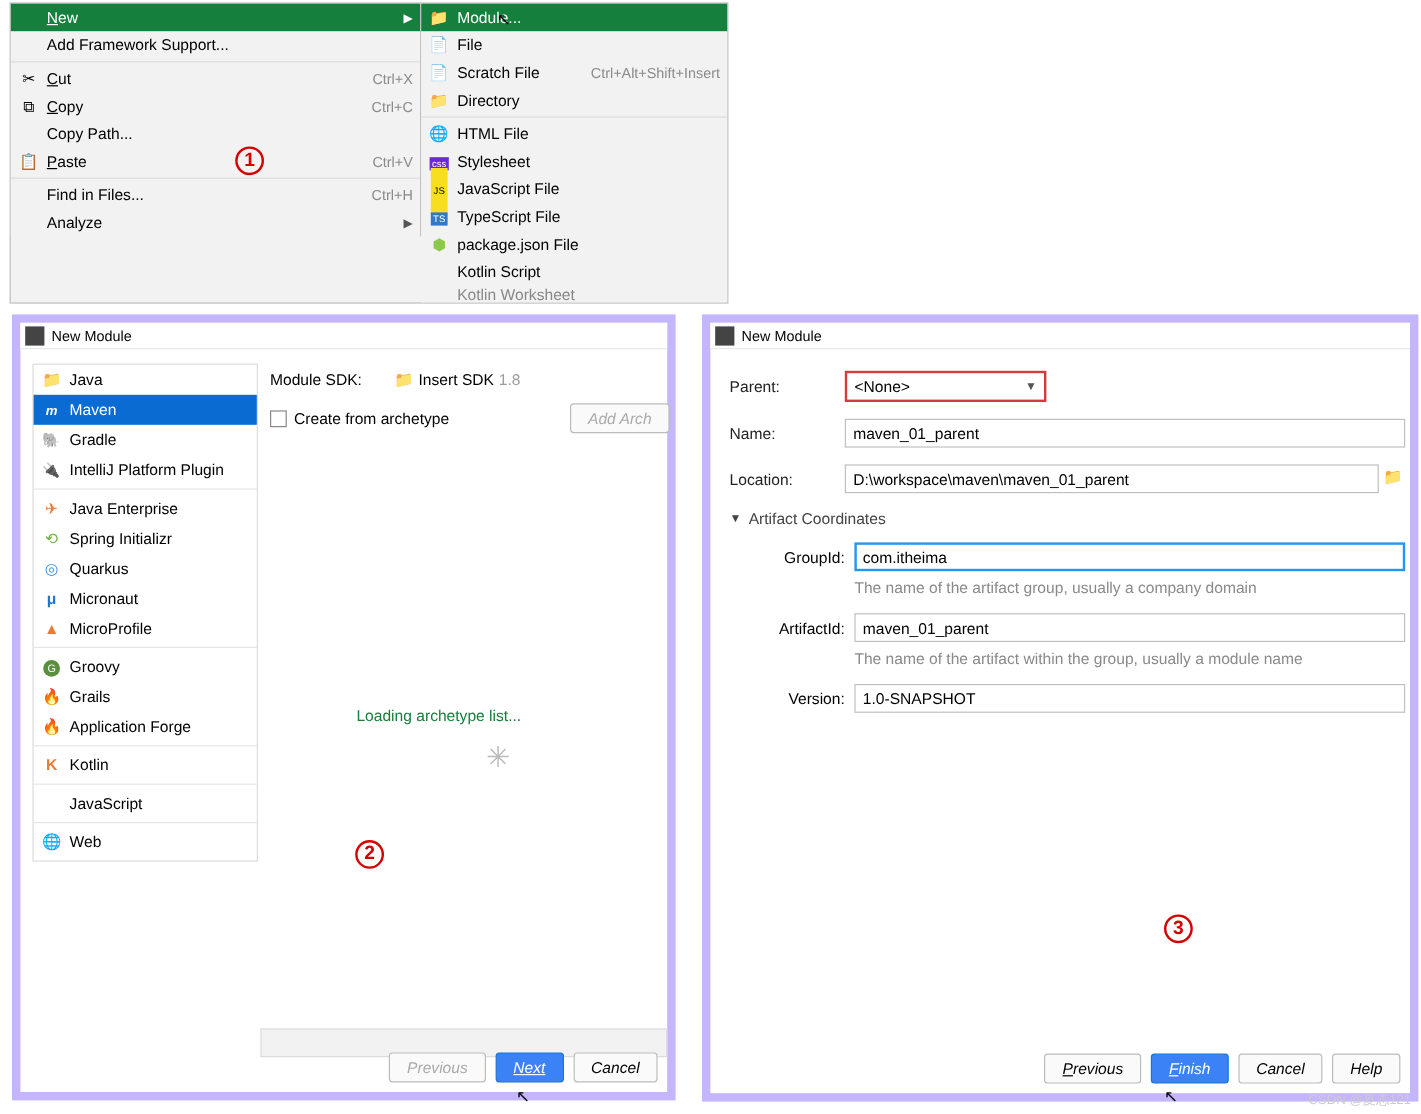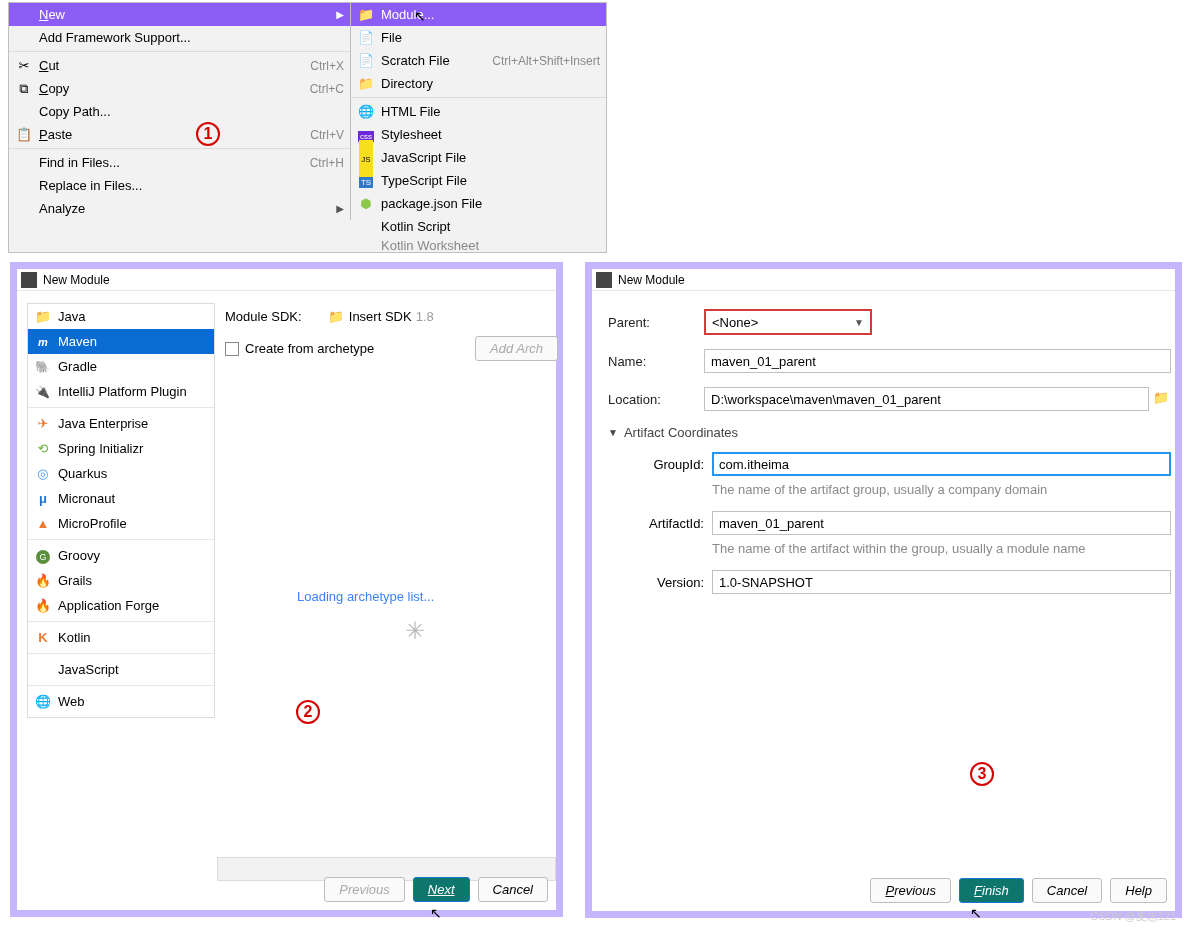--- a/index.html
+++ b/index.html
@@ -3,21 +3,21 @@
 <meta charset="utf-8">
 <style>
   * { box-sizing: border-box; margin: 0; padding: 0; font-family: "Segoe UI", Arial, sans-serif; }
   body { background: #fff; width: 1184px; height: 928px; position: relative; overflow: hidden; }
   
   
   .context-menu { position: absolute; top: 2px; left: 8px; background: #f2f2f2; border: 1px solid #c0c0c0; font-size: 13px; width: 599px; }
   .menu-col1 { width: 342px; float: left; border-right: 1px solid #c0c0c0; background: #f2f2f2; }
   .menu-col2 { width: 255px; float: left; background: #f2f2f2; }
   .menu-item { display: flex; align-items: center; height: 23px; padding: 0 6px; cursor: default; position: relative; }
-  .menu-item.highlighted { background: #8b5cf6; color: #fff; }
+  .menu-item.highlighted { background: #15803d; color: #fff; }
   .menu-item .ico { width: 18px; display: inline-block; text-align: center; margin-right: 6px; }
   .menu-item .label { flex: 1; }
   .menu-item .shortcut { color: #8a8a8a; font-size: 12px; margin-left: 13px; }
   .menu-item .arrow { margin-left: auto; font-size: 10px; color: #555; }
   .menu-item.highlighted .arrow { color: #fff; }
   .menu-sep { height: 1px; background: #dcdcdc; margin: 2px 0; }
   .underline-first::first-letter { text-decoration: underline; }
   
   
   .red-circle { position: absolute; width: 24px; height: 24px; border: 2px solid #d40000; border-radius: 50%; color: #d40000; font-size: 16px; font-weight: bold; display: flex; align-items: center; justify-content: center; background: transparent; z-index: 10; }
@@ -36,23 +36,23 @@
   .side-sep { height: 1px; background: #e6e6e6; margin: 3px 0; }
   .dlg2-right { position: absolute; top: 34px; left: 200px; right: 0; padding: 6px 0 0 8px; }
   .field-row { display: flex; align-items: center; margin-bottom: 12px; gap: 19px; }
   .field-row label { margin-right: 8px; }
   .sdk-box { display: inline-flex; align-items: center; min-width: 200px; }
   .sdk-box .sico { margin-right: 4px; }
   .sdk-ver { color: #9c9c9c; margin-left: 4px; }
   .checkbox-row { display: flex; align-items: center; }
   .checkbox-row .cbx { width: 14px; height: 14px; border: 1px solid #888; margin-right: 6px; display: inline-block; }
   .btn { background: #fafafa; border: 1px solid #bcbcbc; padding: 4px 14px; border-radius: 3px; font-size: 13px; cursor: default; font-style: italic; }
-  .btn.primary { background: #0f766e; border-color: #1976D2; color: #fff; }
+  .btn.primary { background: #3b82f6; border-color: #1976D2; color: #fff; }
   .btn.disabled { color: #aaa; }
-  .loading-text { position: absolute; top: 320px; left: 280px; color: #3b82f6; }
+  .loading-text { position: absolute; top: 320px; left: 280px; color: #15803d; }
   .spinner { position: absolute; top: 348px; left: 388px; width: 28px; height: 28px; color: #bbb; font-size: 24px; }
   .bottom-strip { position: absolute; left: 200px; right: 0; top: 588px; height: 24px; background: #f2f2f2; border: 1px solid #dcdcdc; }
   .button-row { position: absolute; bottom: 8px; right: 8px; display: flex; gap: 8px; }
   
   
   .dlg3 { top: 262px; left: 585px; width: 597px; height: 656px; }
   .dlg3-form { position: absolute; top: 40px; left: 16px; right: 4px; }
   .form-row { display: flex; align-items: center; margin-bottom: 14px; }
   .form-row .lbl { width: 96px; color: #222; }
   .text-input { flex: 1; height: 24px; border: 1px solid #c0c0c0; padding: 2px 6px; font-size: 13px; background: #fff; display: flex; align-items: center; }
@@ -106,24 +106,20 @@
         <span class="shortcut">Ctrl+V</span>
       </div>
       <div class="menu-sep"></div>
       <div class="menu-item">
         <span class="ico"></span>
         <span class="label ">Find in Files...</span>
         <span class="shortcut">Ctrl+H</span>
       </div>
       <div class="menu-item">
         <span class="ico"></span>
-        <span class="label ">Replace in Files...</span>
-      </div>
-      <div class="menu-item">
-        <span class="ico"></span>
         <span class="label ">Analyze</span>
         <span class="arrow">▶</span>
       </div>
     </div>
   <div class="menu-col2" id="menu-col2">
       <div class="menu-item highlighted">
         <span class="ico">📁</span>
         <span class="label">Module...</span>
       </div>
       <div class="menu-item">

